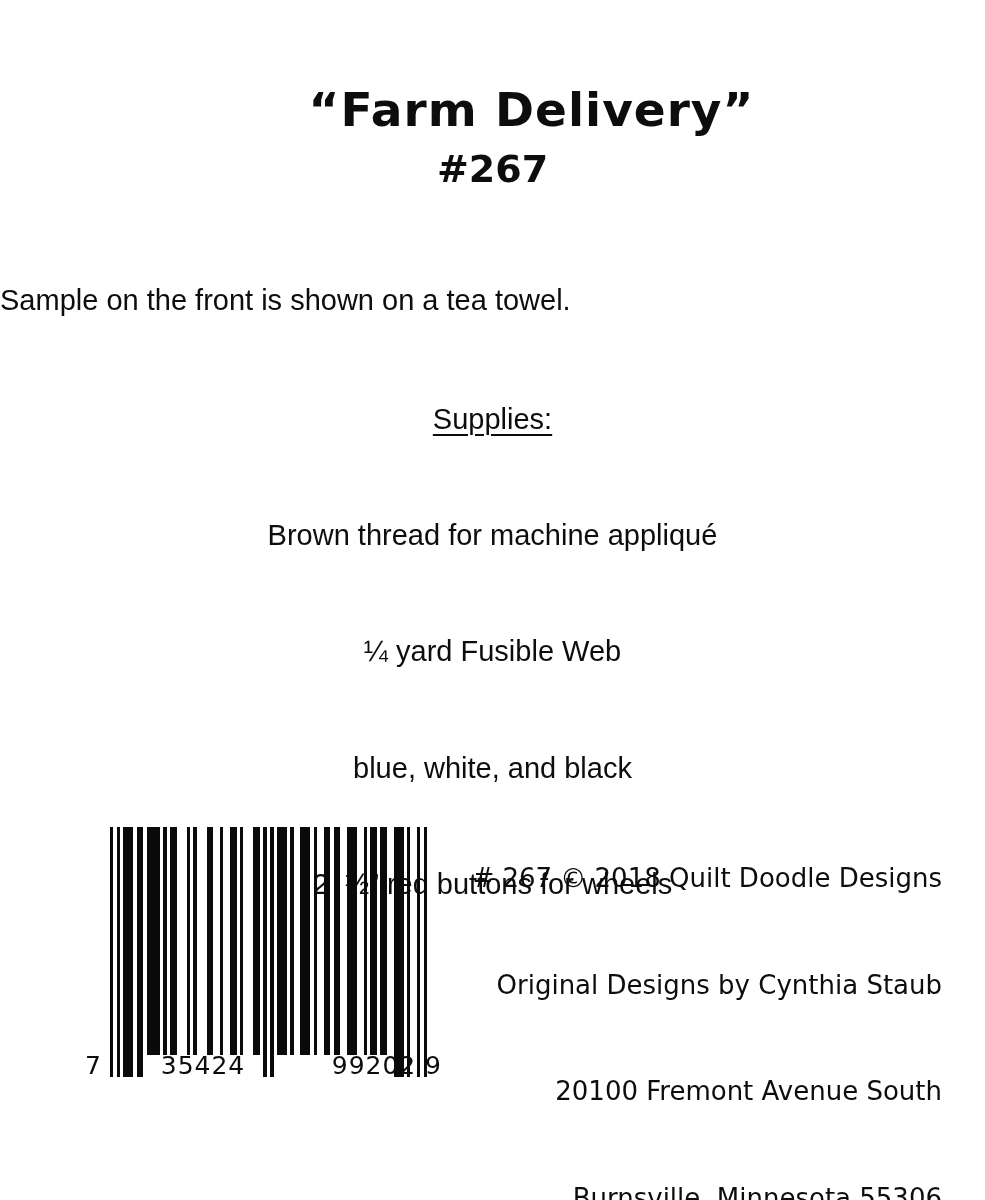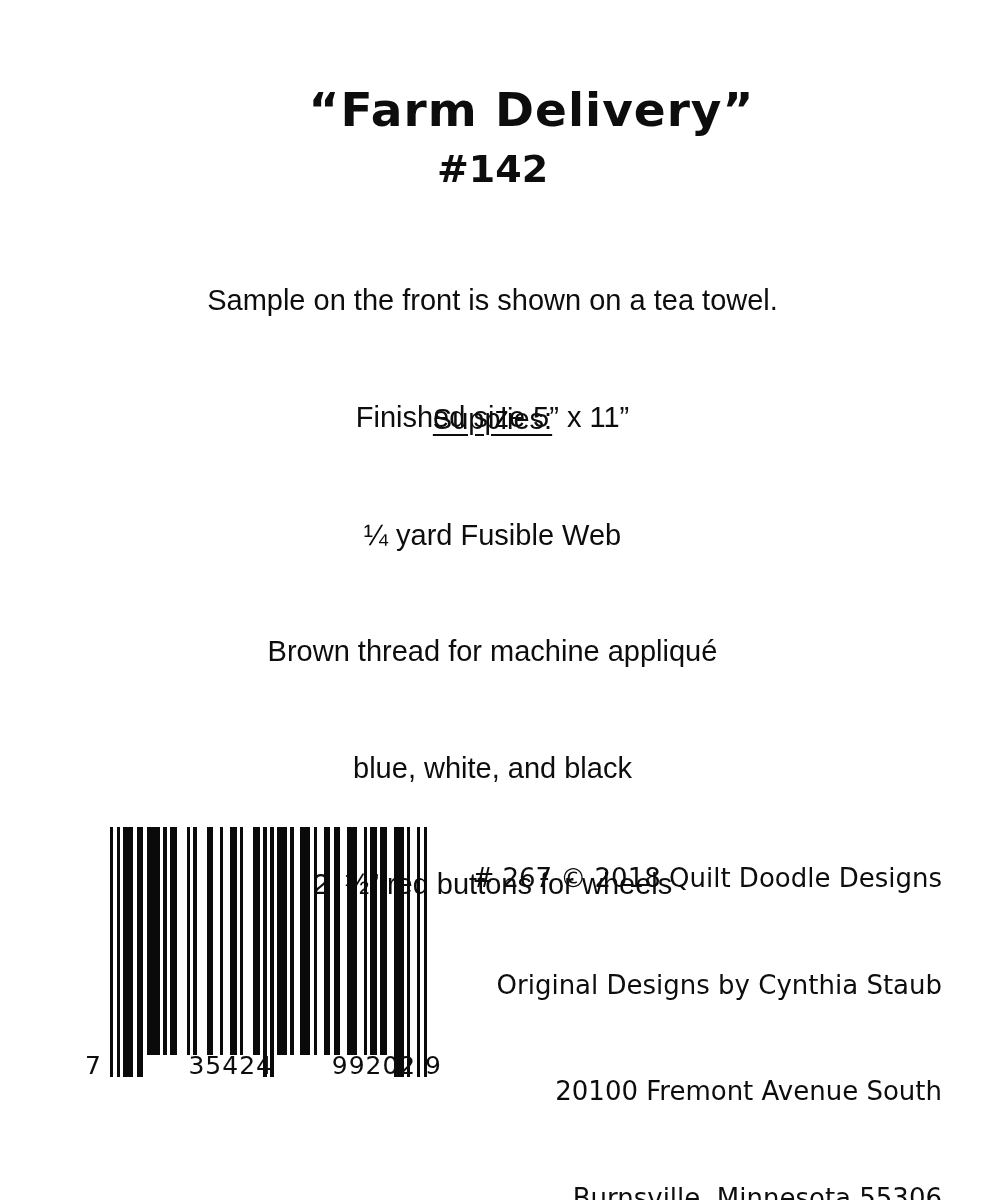--- a/index.html
+++ b/index.html
@@ -30,21 +30,21 @@
     top: 147px; left: 0;
     width: 100%;
     text-align: center;
     font-size: 38px;
     font-weight: bold;
   }
   .intro {
     position: absolute;
     top: 203px; left: 0;
     width: 100%;
-    text-align: center;
+    text-align: left;
     font-size: 29px;
     line-height: 39px;
     white-space: pre-wrap;
   }
   .supplies {
     position: absolute;
     top: 322px; left: 0;
     width: 100%;
     text-align: center;
     font-size: 29px;
@@ -83,42 +83,41 @@
   }
   .bc-digit {
     position: absolute;
     top: 226px;
     font-family: "DejaVu Sans", sans-serif;
     font-size: 25px;
     line-height: 26px;
     color: #0d0d0d;
   }
   .bc-left  { left: 0; }
-  .bc-g1    { left: 58px;  width: 130px; text-align: right; letter-spacing: 1px; }
+  .bc-g1    { left: 58px;  width: 120px; text-align: center; letter-spacing: 1px; }
   .bc-g2    { left: 182px; width: 126px; text-align: center; letter-spacing: 1px; padding-left: 44px; }
   .bc-right { left: 340px; }
 </style>
 </head>
 <body>
 
 <div class="page">
 
   <div class="title comic">“Farm Delivery”</div>
 
-  <div class="pattern-number comic">#142</div>
+  <div class="pattern-number comic">#267</div>
 
   <div class="intro">
     <div>Sample on the front is shown on a tea towel.</div>
-    <div>Finished size 5” x 11”</div>
   </div>
 
   <div class="supplies">
     <div><span class="supplies-heading">Supplies:</span></div>
+    <div>Brown thread for machine appliqué</div>
     <div>¼ yard Fusible Web</div>
-    <div>Brown thread for machine appliqué</div>
     <div>blue, white, and black</div>
     <div>2  ½” red buttons for wheels</div>
     
     
     
   </div>
 
   <div class="barcode">
     <svg id="barcode-svg" width="317" height="250">
         <rect x="0.00" y="0" width="3.34" height="250" fill="#0a0a0a"></rect>

